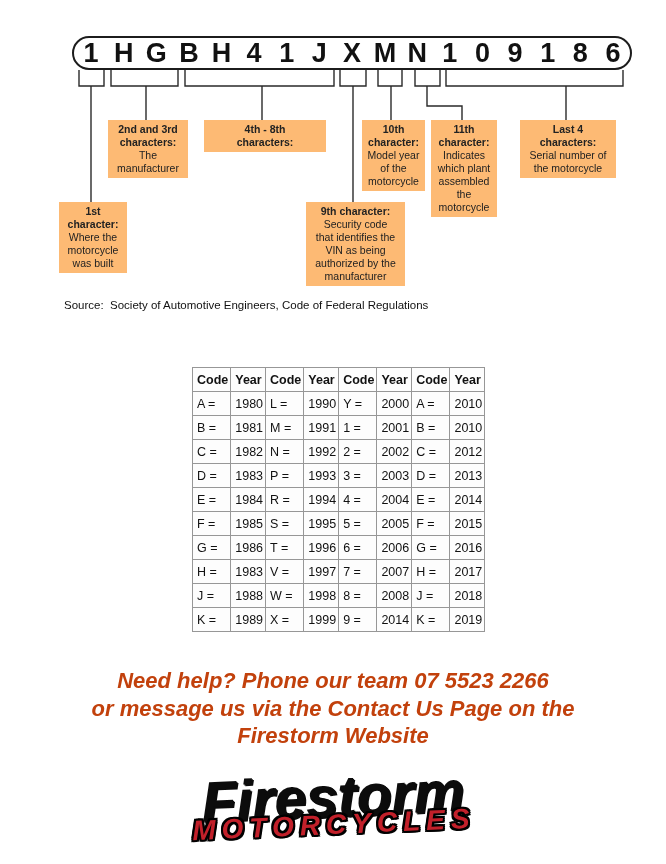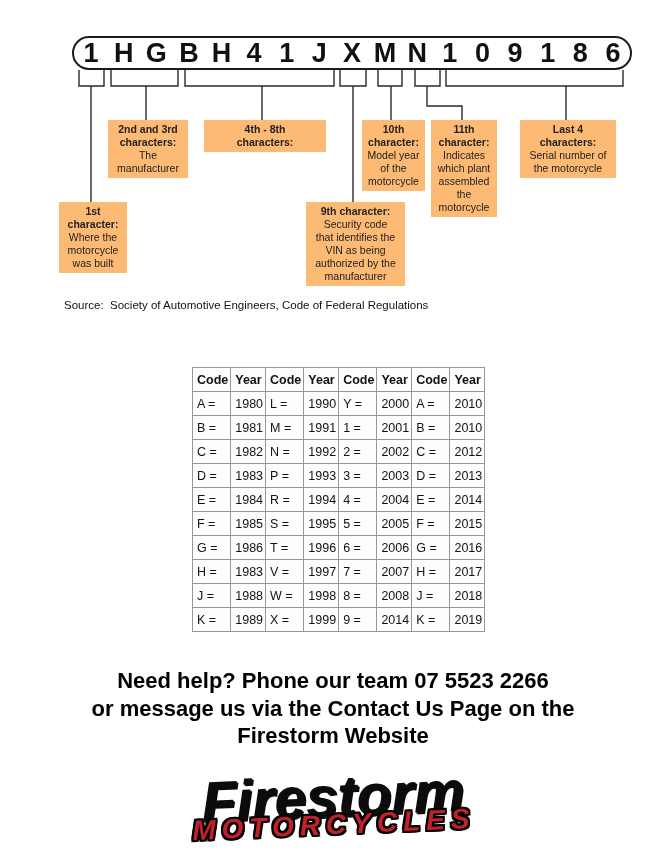--- a/index.html
+++ b/index.html
@@ -49,21 +49,21 @@
     background:#fdfdfd;font-weight:normal;white-space:nowrap;
   }
   .year-table th{font-weight:bold;}
   .year-table th:nth-child(odd),.year-table td:nth-child(odd){width:31px;}
   .year-table th:nth-child(even),.year-table td:nth-child(even){width:27px;}
 
   
   .help-text{
     position:absolute;left:0;top:667px;width:666px;
     text-align:center;font-size:22px;font-weight:bold;line-height:27.5px;
-    color:#000000;white-space:pre-line;
+    color:#c2410c;white-space:pre-line;font-style:italic;
   }
 
   
   .logo{
     position:absolute;left:0;top:770px;width:666px;
     text-align:center;transform:rotate(-2.5deg);
   }
   .logo-main{
     font-size:57px;line-height:52px;font-weight:bold;font-style:italic;
     color:#0c0c0c;letter-spacing:0px;

